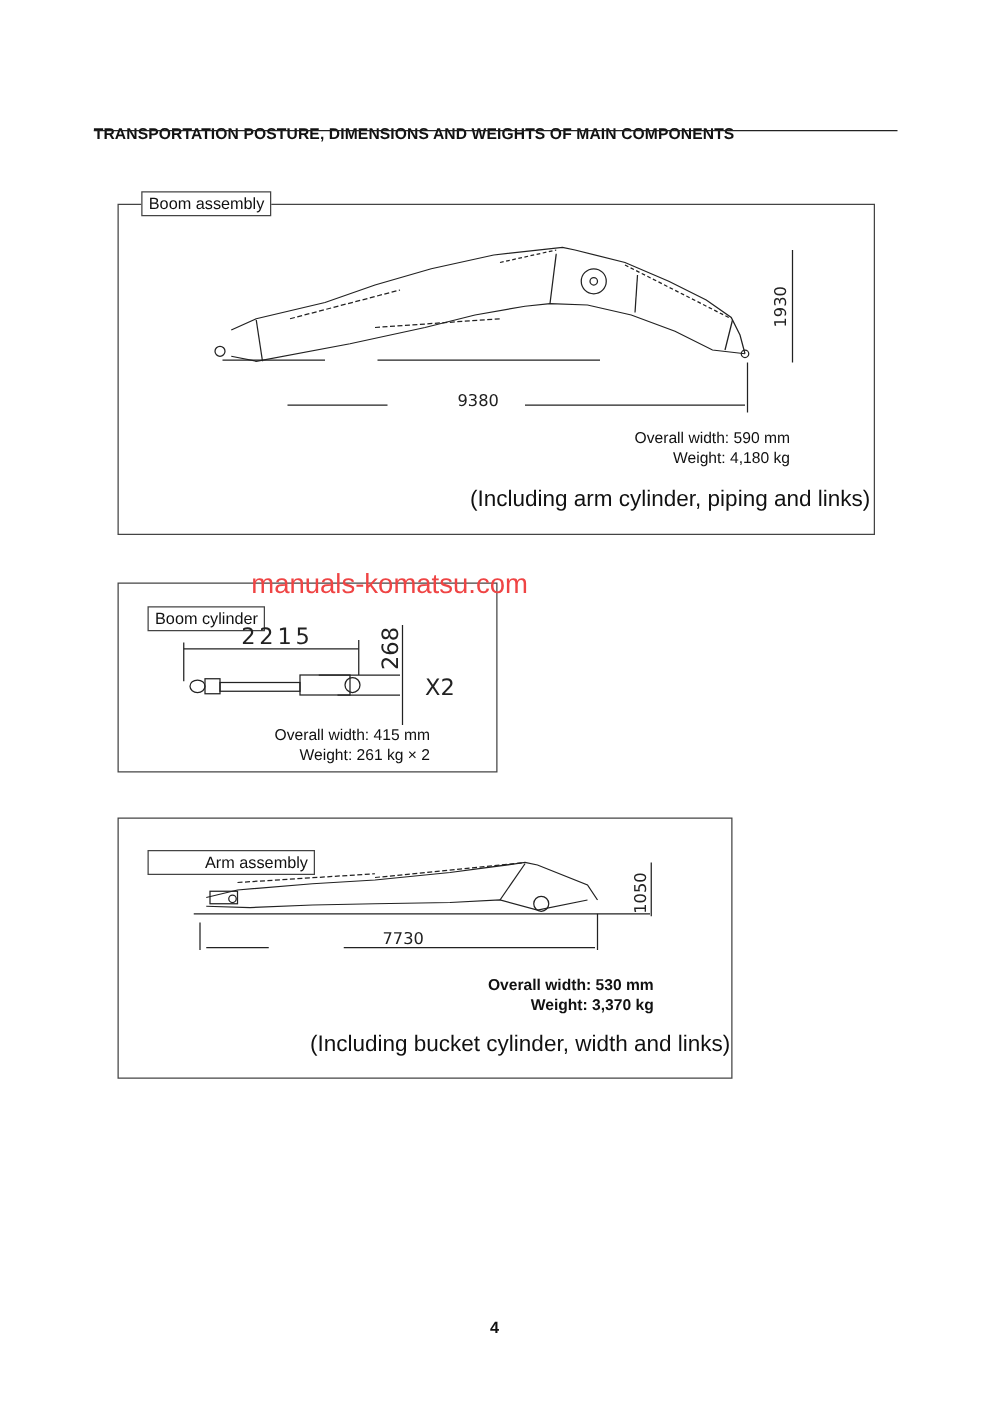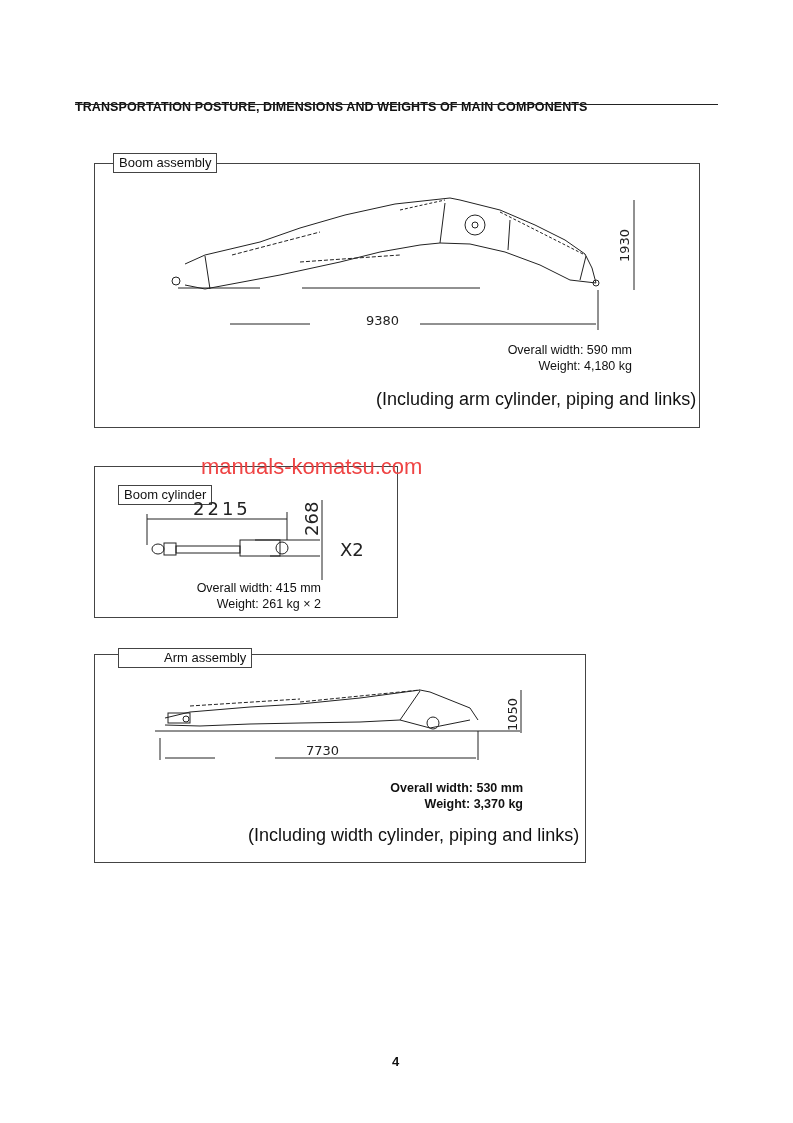--- a/index.html
+++ b/index.html
@@ -73,27 +73,27 @@
     <rect x="240" y="540" width="40" height="16"></rect>
     <circle cx="282" cy="548" r="6"></circle>
     <line x1="255" y1="540" x2="320" y2="540"></line>
     <line x1="270" y1="556" x2="320" y2="556"></line>
     <line x1="322" y1="500" x2="322" y2="580"></line>
   </g>
   <text class="dim" x="193" y="515" style="font-size:18px;letter-spacing:3px">2215</text>
   <text class="dim" x="318" y="536" transform="rotate(-90 318 536)" style="font-size:18px">268</text>
   <text class="dim" x="340" y="556" style="font-size:18px">X2</text>
 </svg>
-<div class="spec" style="right:472px;top:580px;">
+<div class="spec" style="right:449px;top:580px;">
   <div>Overall width: 415 mm</div>
   <div>Weight: 261 kg × 2</div>
 </div>
 
 <div class="box" style="left:94px;top:654px;width:490px;height:207px;"></div>
-<div class="tag" style="left:118px;top:648px;padding-left:45px;">Arm assembly</div>
+<div class="tag" style="left:118px;top:680px;padding-left:45px;">Arm assembly</div>
 <svg style="left:0;top:0;" width="793" height="1123">
   <g fill="none" stroke="#222" stroke-width="1">
     <polyline points="165,718 190,712 250,707 300,704 360,698 420,690 430,692 470,708 478,720"></polyline>
     <polyline points="165,725 200,726 250,724 300,723 360,722 400,720 430,728 470,720"></polyline>
     <line x1="420" y1="691" x2="400" y2="720"></line>
     <circle cx="433" cy="723" r="6"></circle>
     <circle cx="186" cy="719" r="3"></circle>
     <rect x="168" y="713" width="22" height="10"></rect>
     <line x1="190" y1="706" x2="300" y2="699" stroke-dasharray="4,2"></line>
     <line x1="300" y1="702" x2="420" y2="690" stroke-dasharray="4,2"></line>
@@ -104,17 +104,17 @@
     <line x1="275" y1="758" x2="476" y2="758"></line>
     <line x1="521" y1="690" x2="521" y2="733"></line>
   </g>
   <text class="dim" x="306" y="755">7730</text>
   <text class="dim" x="517" y="731" transform="rotate(-90 517 731)">1050</text>
 </svg>
 <div class="spec" style="right:270px;top:780px;font-weight:bold;">
   <div>Overall width: 530 mm</div>
   <div>Weight: 3,370 kg</div>
 </div>
-<div class="note" style="left:248px;top:825px;">(Including width cylinder, piping and links)</div>
+<div class="note" style="left:248px;top:825px;">(Including bucket cylinder, width and links)</div>
 
 <div class="wm">manuals-komatsu.com</div>
 
 <div class="pnum">4</div>
 
 </body></html>

